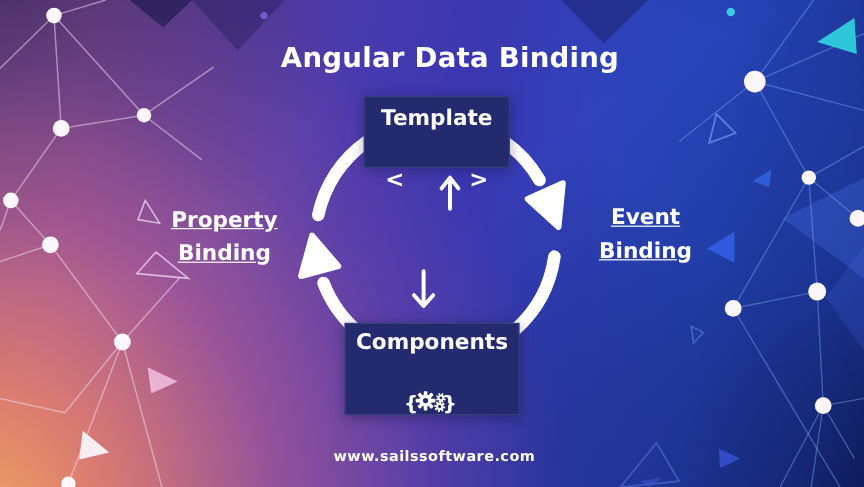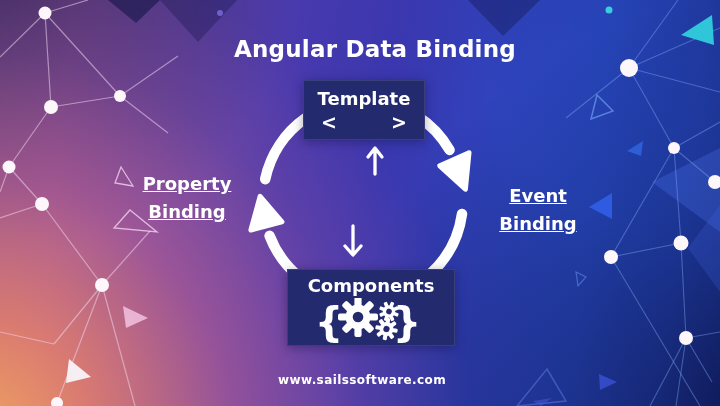--- a/index.html
+++ b/index.html
@@ -17,37 +17,37 @@
   }
   svg.layer{position:absolute;left:0;top:0;width:720px;height:406px;}
   .title{
     position:absolute;left:15px;top:36px;width:720px;text-align:center;
     font-size:23px;font-weight:700;letter-spacing:.2px;
   }
   .box{
     position:absolute;background:var(--box-bg,#232a6d);
     border:1px solid rgba(255,255,255,0.10);box-sizing:border-box;
     box-shadow:0 2px 10px rgba(10,10,40,0.35);
-    display:flex;flex-direction:column;align-items:center;
+    display:flex;flex-direction:column;align-items:center;gap:28px;
   }
   .template-box{left:303px;top:80px;width:122px;height:60px;padding-top:6px;}
-  .components-box{left:287px;top:269px;width:168px;height:77px;padding-top:4px;}
+  .components-box{left:287px;top:269px;width:146px;height:77px;padding-top:4px;}
   .box-label{font-size:18px;font-weight:700;line-height:24px;}
   .code-icon{display:flex;justify-content:space-between;width:86px;margin-top:0px;
     font-size:19px;font-weight:700;line-height:22px;}
   svg.gears{width:146px;height:46px;display:block;margin-top:0px;}
   .brace{fill:#fff;font-size:40px;font-weight:600;text-anchor:middle;}
   .gear-body{fill:#fff;}
   .gear-hole{fill:var(--box-bg,#232a6d);}
   .side-label,.center-label{
     position:absolute;width:160px;text-align:center;
     font-size:18px;font-weight:700;line-height:28px;text-decoration:underline;
   }
   .property{left:107px;top:170px;}
-  .event{left:458px;top:182px;}
+  .event{left:458px;top:168px;}
   .center-label{left:286px;top:170px;}
   .footer{
     position:absolute;left:0;top:373px;width:724px;text-align:center;
     font-size:12px;font-weight:700;letter-spacing:.4px;
   }
   .ring{stroke:#fff;stroke-width:10.5;fill:none;stroke-linecap:round;}
   .ring-head{fill:#fff;stroke:#fff;stroke-width:5;stroke-linejoin:round;}
   .thin-arrow{stroke:#fff;stroke-width:3.3;fill:none;stroke-linecap:round;stroke-linejoin:round;}
   .net-line-l{stroke:rgba(238,214,238,0.55);stroke-width:1.2;}
   .net-line-r{stroke:rgba(125,164,240,0.45);stroke-width:1.1;}

